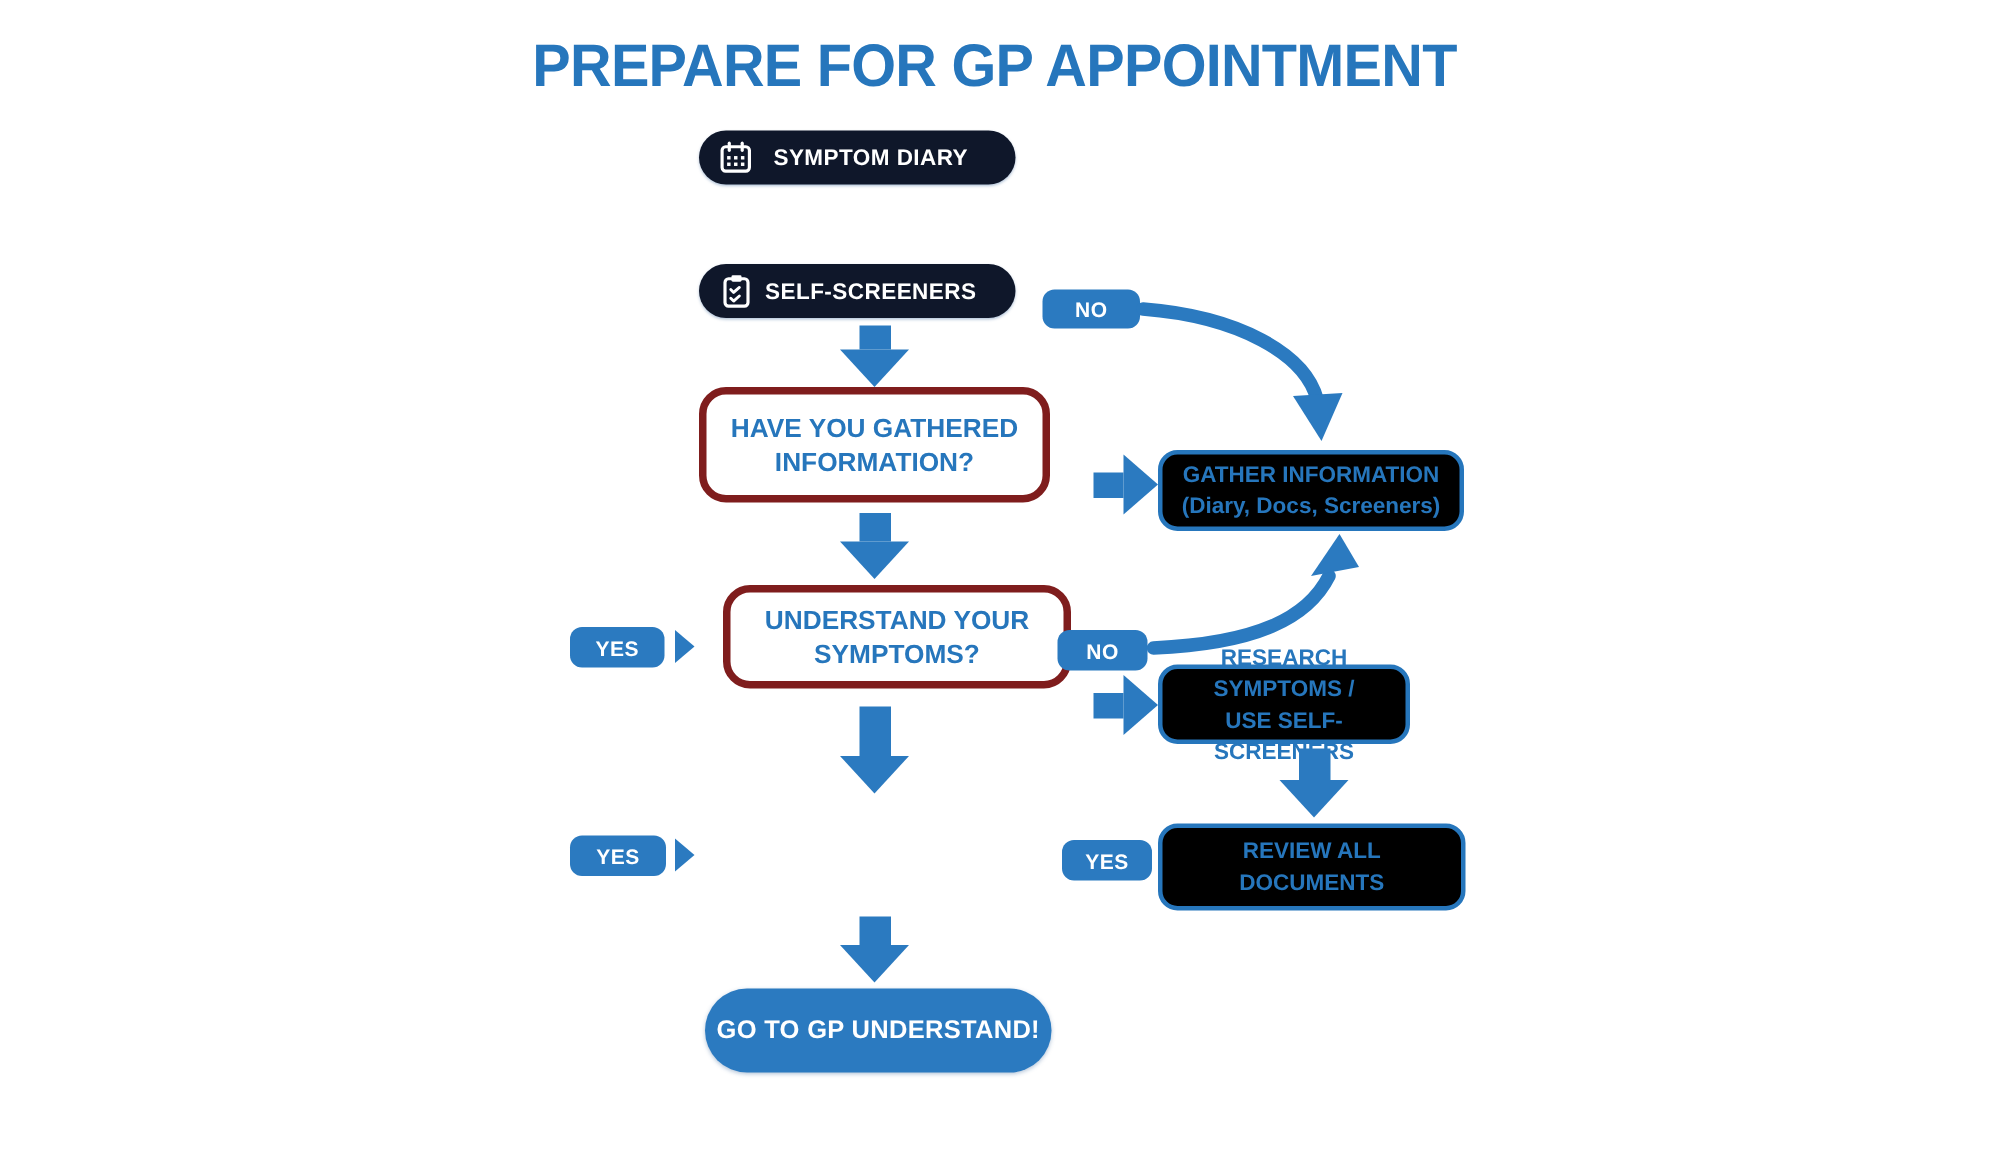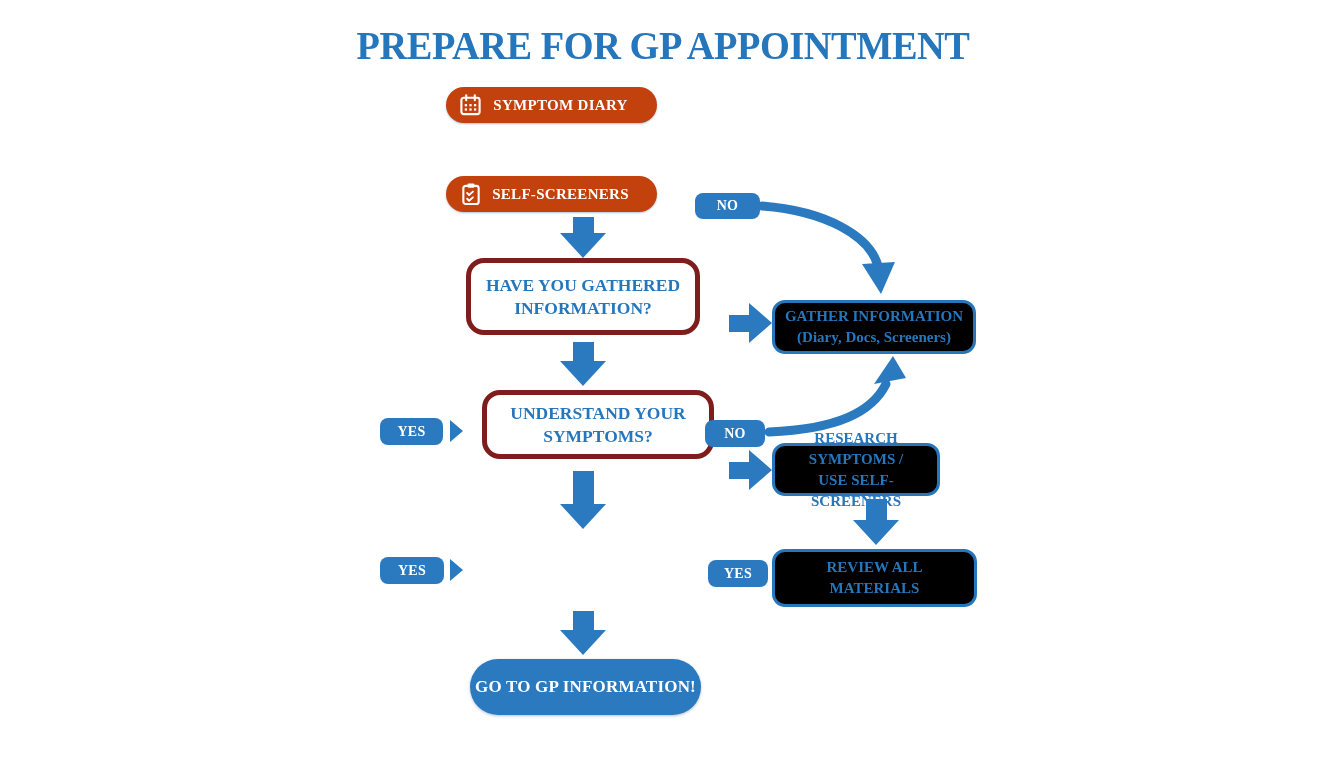--- a/index.html
+++ b/index.html
@@ -2,41 +2,41 @@
 <html><head>
 <meta charset="utf-8">
 <style>
   * { margin: 0; padding: 0; box-sizing: border-box; }
   html, body { background: #ffffff; }
   #canvas {
     position: relative;
     width: 1344px;
     height: 768px;
     background: #ffffff;
-    font-family: Liberation Serif, serif;
+    font-family: Liberation Sans, sans-serif;
     overflow: hidden;
   }
   .abs { position: absolute; }
 
   
   .title {
     left: 0; top: 22px; width: 1326px;
     text-align: center;
     font-size: 40px;
     font-weight: bold;
     letter-spacing: -0.5px;
     color: #2676BC;
     transform: scaleX(0.96);
   }
 
   
   .pill {
-    left: 446px;
+    left: 466px;
     width: 211px; height: 36px;
-    background: #c2410c;
+    background: #0f172a;
     border-radius: 18px;
     display: flex; align-items: center; justify-content: center;
     box-shadow: 0 1px 2px rgba(30,80,140,0.35);
     text-align: center;
   }
   .pill .icon {
     position: absolute; left: 13px; top: 50%;
     transform: translateY(-50%);
     width: 23px; height: 23px;
     display: flex; align-items: center; justify-content: center;
@@ -188,21 +188,21 @@
   <div class="abs action-box" style="left:772px; top:300px; width:204px; height:54px;">
     <div class="box-label">GATHER INFORMATION
 (Diary, Docs, Screeners)</div>
   </div>
   <div class="abs action-box" style="left:772px; top:443px; width:168px; height:53px;">
     <div class="box-label">RESEARCH SYMPTOMS /
 USE SELF-SCREENERS</div>
   </div>
   <div class="abs action-box" style="left:772px; top:549px; width:205px; height:58px;">
     <div class="box-label">REVIEW ALL
-MATERIALS</div>
+DOCUMENTS</div>
   </div>
 
   <div class="abs label-pill" style="left:695px; top:193px; width:65px; height:26px;">
     <span>NO</span>
   </div>
   <div class="abs label-pill" style="left:380px; top:418px; width:63px; height:27px;">
     <span>YES</span>
   </div>
   <div class="abs tri-right" style="left:450px; top:420px;"></div>
   <div class="abs label-pill" style="left:705px; top:420px; width:60px; height:27px;">
@@ -231,16 +231,16 @@
   </div>
 
   <svg class="overlay" width="1344" height="768" viewBox="0 0 1344 768">
     <path d="M 762 206 C 826 211, 870 236, 878 266" fill="none" stroke="#2B7AC0" stroke-width="9" stroke-linecap="round"></path>
     <polygon points="862,264 895,262 881,294" fill="#2B7AC0"></polygon>
     <path d="M 769 432 C 838 429, 872 412, 886 384" fill="none" stroke="#2B7AC0" stroke-width="9" stroke-linecap="round"></path>
     <polygon points="874,384 906,378 893,356" fill="#2B7AC0"></polygon>
   </svg>
 
   <div class="abs end-pill">
-    <span class="pill-label">GO TO GP INFORMATION!</span>
+    <span class="pill-label">GO TO GP UNDERSTAND!</span>
   </div>
 
 </div>
 
 </body></html>

